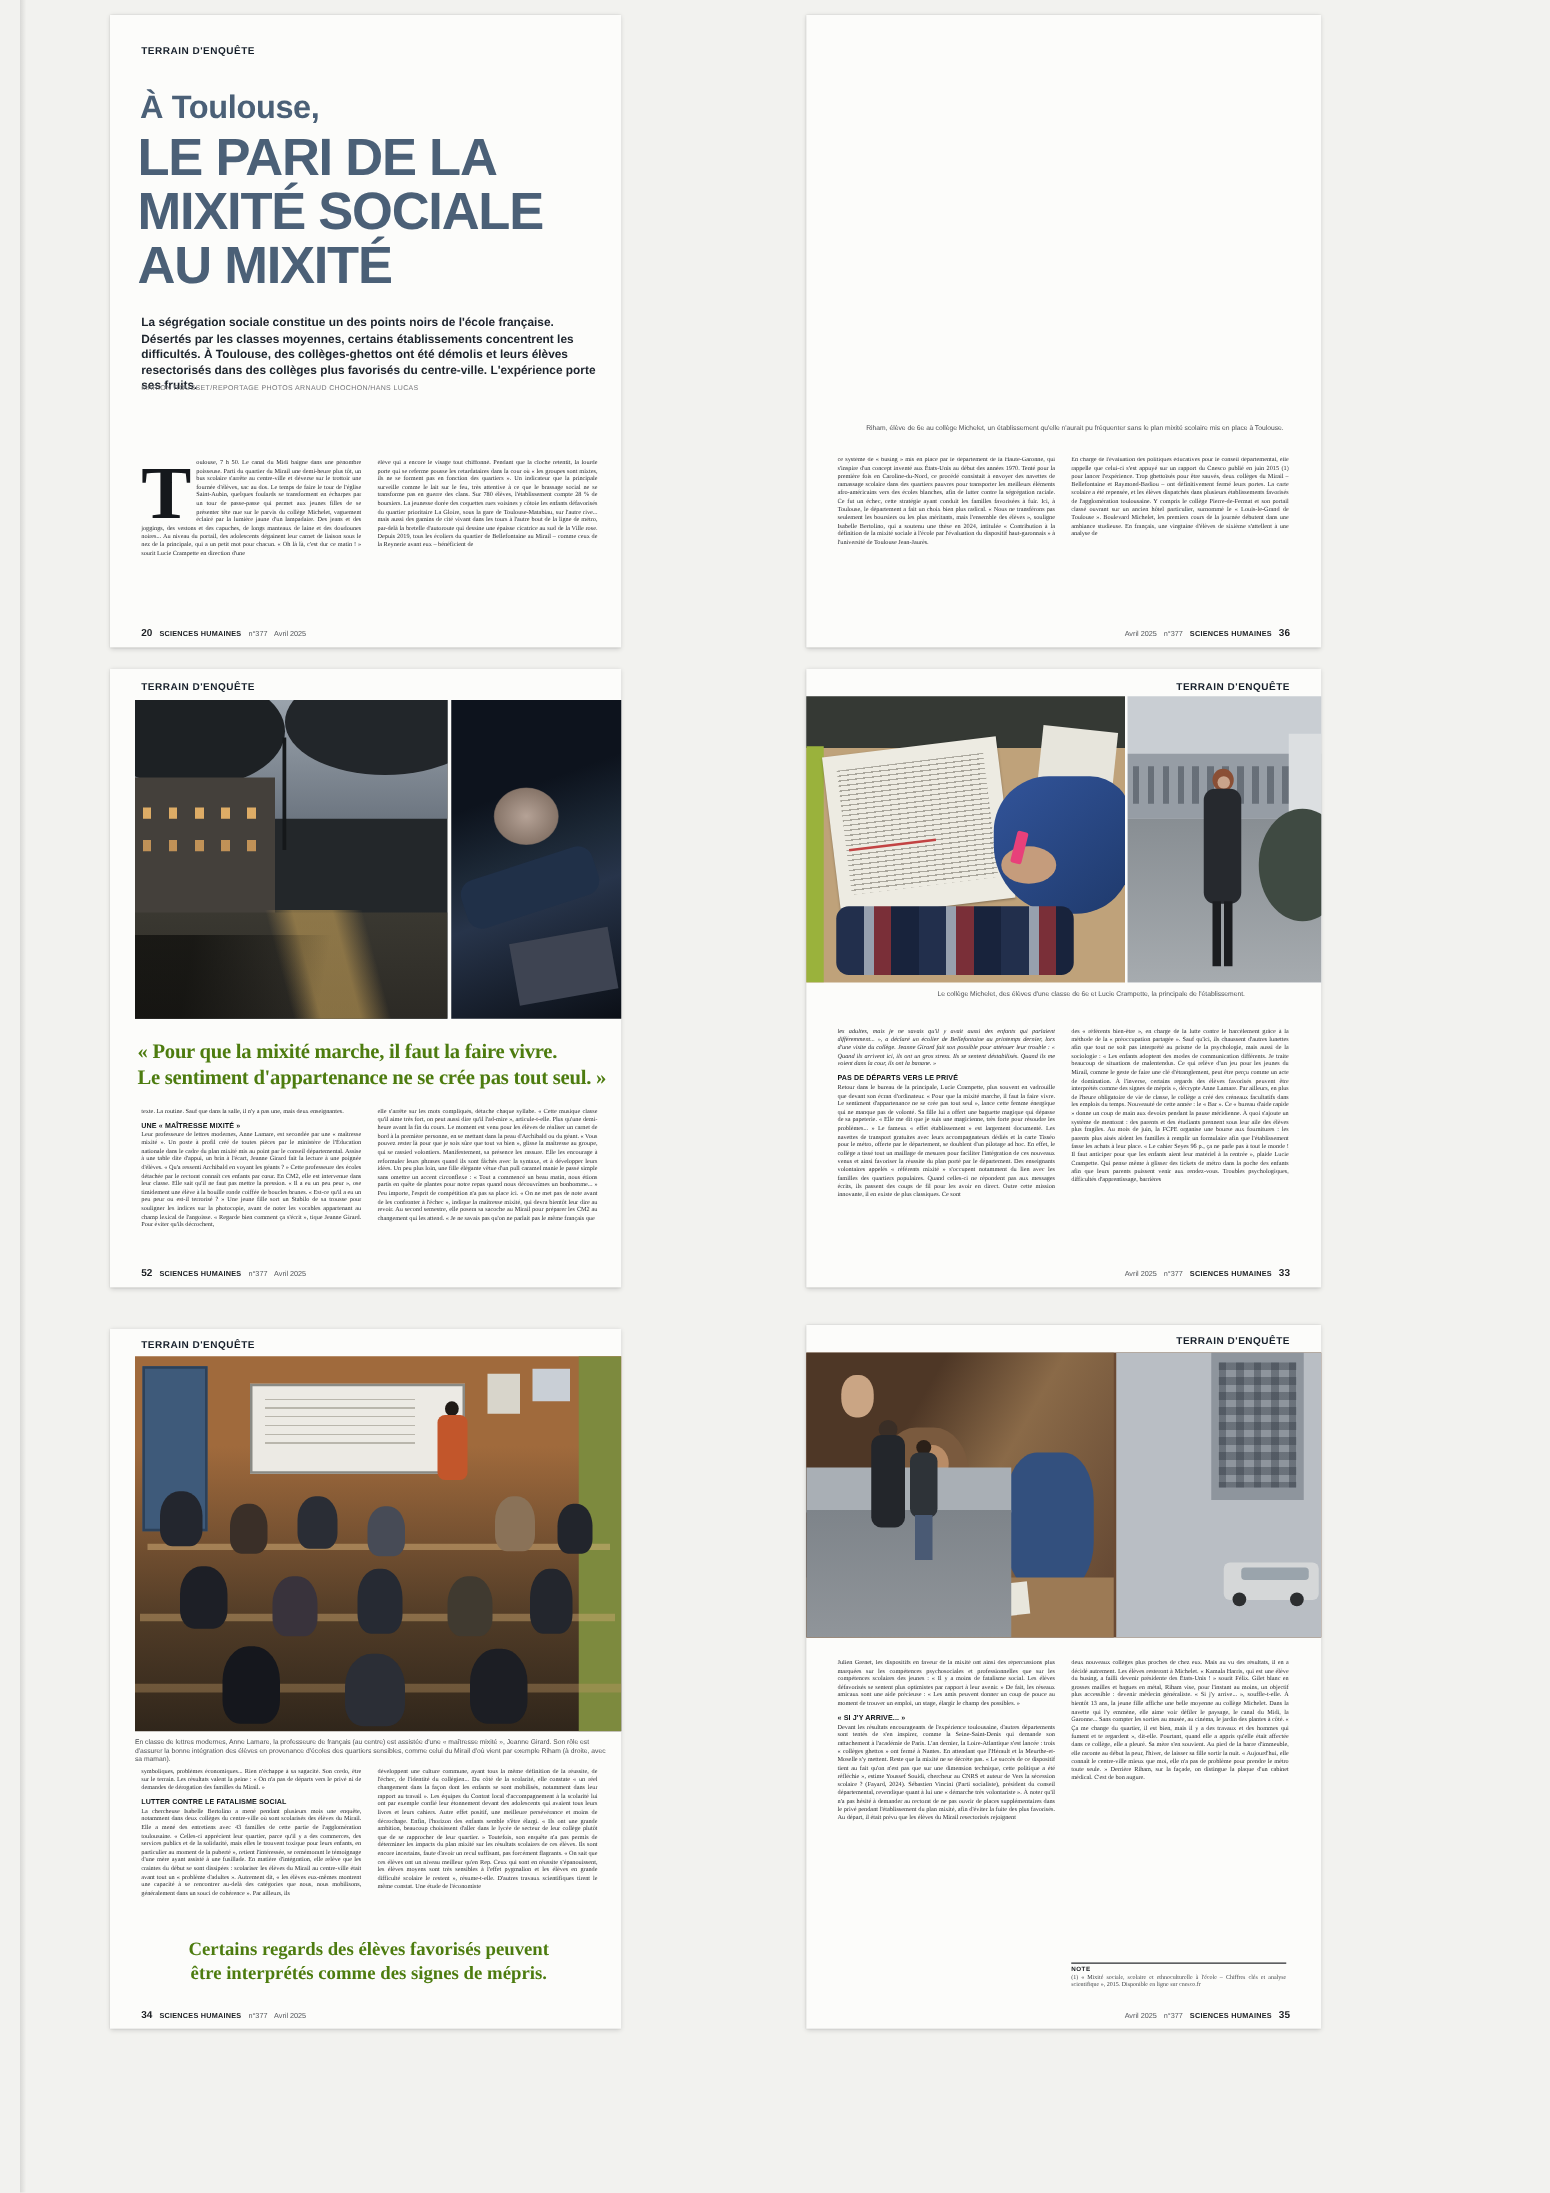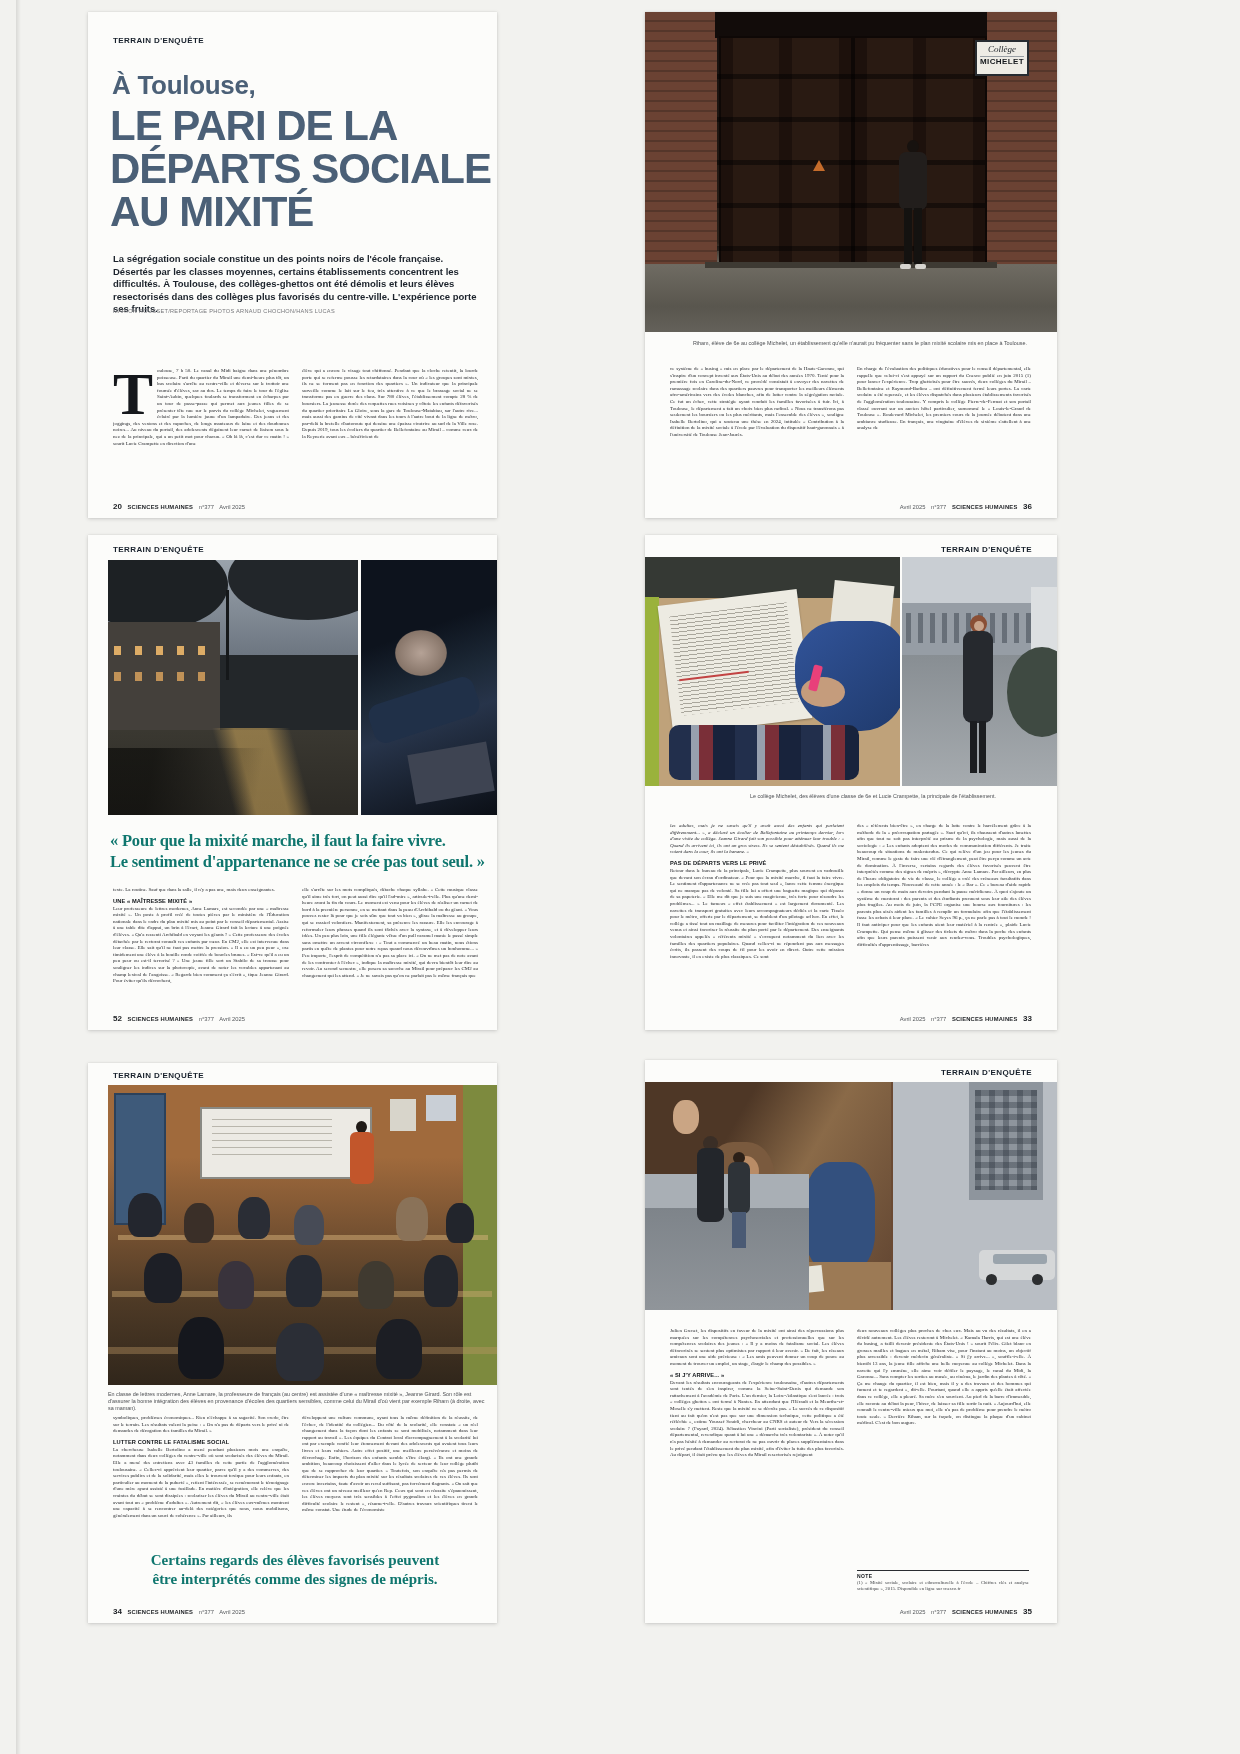--- a/index.html
+++ b/index.html
@@ -146,40 +146,40 @@
   .ph35-w-coat{left:52px;top:66px;width:27px;height:74px;border-radius:8px;background:#23262b;}
   .ph35-g-head{left:88px;top:70px;width:12px;height:12px;border-radius:50%;background:#2b2018;}
   .ph35-g-body{left:83px;top:80px;width:22px;height:52px;border-radius:7px;background:#2e3338;}
   .ph35-g-legs{left:87px;top:130px;width:14px;height:36px;background:#4a5a74;}
   .ph35-car{right:2px;top:168px;width:76px;height:30px;border-radius:5px;background:#d5d7d8;}
   .ph35-car-w{right:10px;top:172px;width:54px;height:10px;border-radius:3px;background:#9aa4ac;}
   .ph35-wheel1{right:60px;top:192px;width:11px;height:11px;border-radius:50%;background:#2c2e30;}
   .ph35-wheel2{right:14px;top:192px;width:11px;height:11px;border-radius:50%;background:#2c2e30;}
 
   
-  .pullquote{position:absolute;font-family:"Liberation Serif",serif;font-weight:700;color:#0f766e;}
+  .pullquote{position:absolute;font-family:"Liberation Serif",serif;font-weight:700;color:#4d7c0f;}
   #pq32{left:22px;top:296px;font-size:16.5px;line-height:20.5px;letter-spacing:-.2px;}
   #pq34{left:20px;top:488px;width:374px;font-size:15px;line-height:19px;text-align:center;}
   .pullquote span{display:block;}
 
   .note{position:absolute;left:212px;top:510px;width:172px;border-top:1px solid #2a2d31;padding-top:2px;}
   .note .nlabel{font-size:5px;font-weight:700;color:#16191d;letter-spacing:.4px;}
   .note .ntext{font-family:"Liberation Serif",serif;font-size:4.8px;line-height:6px;color:#3c3f43;text-align:justify;margin-top:1px;}
 </style>
 </head>
 <body>
 
 <div class="scan-edge"></div>
 
 <div class="page" id="p30">
   <div class="kicker kl" style="top:24px">TERRAIN D'ENQUÊTE</div>
   <div class="title-intro">À Toulouse,</div>
   <div class="title-big">
     <span>LE PARI DE LA</span>
-    <span>DÉPARTS SOCIALE</span>
+    <span>MIXITÉ SOCIALE</span>
     <span>AU MIXITÉ</span>
   </div>
   <div class="standfirst">La ségrégation sociale constitue un des points noirs de l'école française. Désertés par les classes moyennes, certains établissements concentrent les difficultés. À Toulouse, des collèges-ghettos ont été démolis et leurs élèves resectorisés dans des collèges plus favorisés du centre-ville. L'expérience porte ses fruits.</div>
   <div class="byline">MARION ROUSSET/REPORTAGE PHOTOS ARNAUD CHOCHON/HANS LUCAS</div>
   <div class="cols" style="left:25px;top:356px;width:365px;height:136px;gap:13px">
     <div class="col" style="width:176px;height:136px">
       <span class="dropcap">T</span><span>oulouse, 7 h 50. Le canal du Midi baigne dans une pénombre poisseuse. Parti du quartier du Mirail une demi-heure plus tôt, un bus scolaire s'arrête au centre-ville et déverse sur le trottoir une fournée d'élèves, sac au dos. Le temps de faire le tour de l'église Saint-Aubin, quelques foulards se transforment en écharpes par un tour de passe-passe qui permet aux jeunes filles de se présenter tête nue sur le parvis du collège Michelet, vaguement éclairé par la lumière jaune d'un lampadaire. Des jeans et des joggings, des vestons et des capuches, de longs manteaux de laine et des doudounes noires... Au niveau du portail, des adolescents dégainent leur carnet de liaison sous le nez de la principale, qui a un petit mot pour chacun. « Oh là là, c'est dur ce matin ! » sourit Lucie Crampette en direction d'une</span>
     </div>
     <div class="col" style="width:176px;height:136px">
       <span>élève qui a encore le visage tout chiffonné. Pendant que la cloche retentit, la lourde porte qui se referme pousse les retardataires dans la cour où « les groupes sont mixtes, ils ne se forment pas en fonction des quartiers ». Un indicateur que la principale surveille comme le lait sur le feu, très attentive à ce que le brassage social ne se transforme pas en guerre des clans. Sur 780 élèves, l'établissement compte 28 % de boursiers. La jeunesse dorée des coquettes rues voisines y côtoie les enfants défavorisés du quartier prioritaire La Gloire, sous la gare de Toulouse-Matabiau, sur l'autre rive... mais aussi des gamins de cité vivant dans les tours à l'autre bout de la ligne de métro, par-delà la bretelle d'autoroute qui dessine une épaisse cicatrice au sud de la Ville rose. Depuis 2019, tous les écoliers du quartier de Bellefontaine au Mirail – comme ceux de la Reynerie avant eux – bénéficient de</span>
@@ -187,39 +187,20 @@
   </div>
   <div class="folio fl">
     <span class="fnum">20</span>
     <span class="fbrand">SCIENCES HUMAINES</span>
     <span>n°377</span>
     <span>Avril 2025</span>
   </div>
 </div>
 
 <div class="page" id="p31">
-  <div class="photo" id="ph31">
-    <div class="ph-abs ph31-brick" style="left:0"></div>
-    <div class="ph-abs ph31-brick" style="right:0"></div>
-    <div class="ph-abs ph31-lintel"></div>
-    <div class="ph-abs ph31-leaf" style="left:74px"></div>
-    <div class="ph-abs ph31-leaf" style="left:208px"></div>
-    <div class="ph-abs ph31-bands"></div>
-    <div class="ph-abs ph31-tri"></div>
-    <div class="ph-abs ph31-step"></div>
-    <div class="ph-abs ph31-head"></div>
-    <div class="ph-abs ph31-torso"></div>
-    <div class="ph-abs ph31-legs"></div>
-    <div class="ph-abs ph31-shoe1"></div>
-    <div class="ph-abs ph31-shoe2"></div>
-    <div class="ph-abs ph31-sign">
-      <span class="s1">Collège</span>
-      <span class="s2">MICHELET</span>
-    </div>
-  </div>
   <div class="caption" style="left:48px;top:328px;width:340px">Riham, élève de 6e au collège Michelet, un établissement qu'elle n'aurait pu fréquenter sans le plan mixité scolaire mis en place à Toulouse.</div>
   <div class="cols" style="left:25px;top:354px;width:362px;height:134px;gap:13px">
     <div class="col" style="width:174px;height:134px">
       <span>ce système de « busing » mis en place par le département de la Haute-Garonne, qui s'inspire d'un concept inventé aux États-Unis au début des années 1970. Tenté pour la première fois en Caroline-du-Nord, ce procédé consistait à envoyer des navettes de ramassage scolaire dans des quartiers pauvres pour transporter les meilleurs éléments afro-américains vers des écoles blanches, afin de lutter contre la ségrégation raciale. Ce fut un échec, cette stratégie ayant conduit les familles favorisées à fuir. Ici, à Toulouse, le département a fait un choix bien plus radical. « Nous ne transférons pas seulement les boursiers ou les plus méritants, mais l'ensemble des élèves », souligne Isabelle Bertolino, qui a soutenu une thèse en 2024, intitulée « Contribution à la définition de la mixité sociale à l'école par l'évaluation du dispositif haut-garonnais » à l'université de Toulouse Jean-Jaurès.</span>
     </div>
     <div class="col" style="width:174px;height:134px">
       <span>En charge de l'évaluation des politiques éducatives pour le conseil départemental, elle rappelle que celui-ci s'est appuyé sur un rapport du Cnesco publié en juin 2015 (1) pour lancer l'expérience. Trop ghettoïsés pour être sauvés, deux collèges du Mirail – Bellefontaine et Raymond-Badiou – ont définitivement fermé leurs portes. La carte scolaire a été repensée, et les élèves dispatchés dans plusieurs établissements favorisés de l'agglomération toulousaine. Y compris le collège Pierre-de-Fermat et son portail classé ouvrant sur un ancien hôtel particulier, surnommé le « Louis-le-Grand de Toulouse ». Boulevard Michelet, les premiers cours de la journée débutent dans une ambiance studieuse. En français, une vingtaine d'élèves de sixième s'attellent à une analyse de</span>
     </div>
   </div>
   <div class="folio fr">

